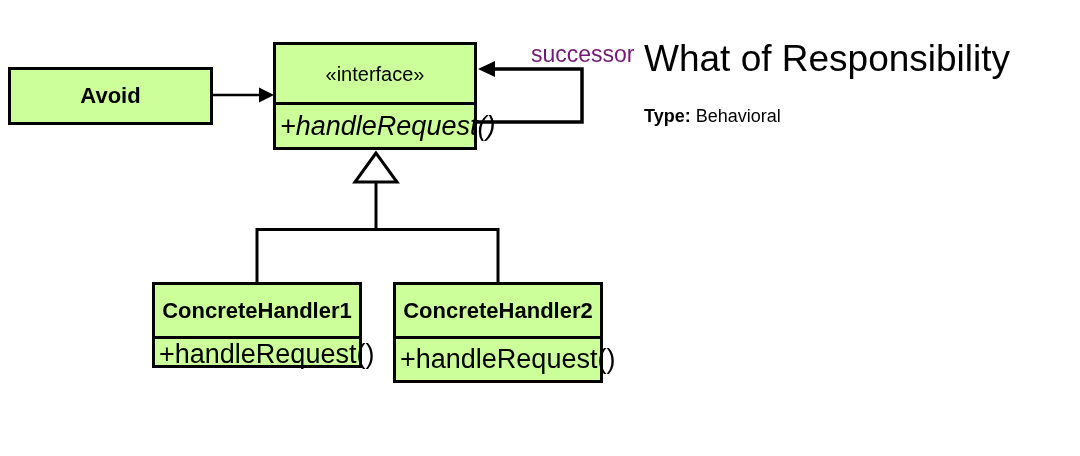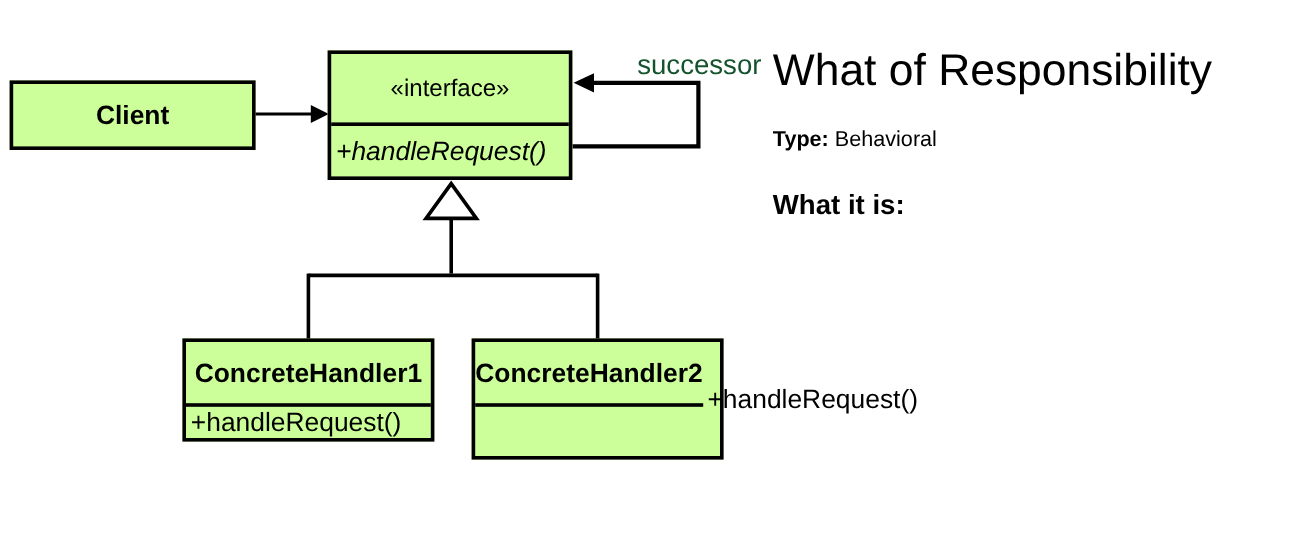--- a/index.html
+++ b/index.html
@@ -61,30 +61,30 @@
   }
   .stereotype {
     font-weight: normal;
     font-size: 20px;
     line-height: 1.2;
   }
   .method-compartment {
     display: flex;
     align-items: center;
     padding-left: 4px;
-    font-size: 22px;
+    font-size: 27px;
     box-sizing: border-box;
   }
   .method-compartment.abstract {
     font-style: italic;
   }
   .edge-label {
     position: absolute;
     font-size: 23px;
-    color: #14532d;
+    color: #701a75;
     z-index: 1;
     white-space: nowrap;
   }
   .info-panel { color: #000; }
   .info-title {
     position: absolute;
     left: 644px;
     top: 39px;
     font-size: 37px;
     line-height: 1.1;
@@ -131,51 +131,50 @@
       <polygon class="tri-hollow" points="376,153 355,182 397,182" stroke-width="3"></polygon>
       <line class="ln" x1="376" y1="183" x2="376" y2="228" stroke-width="3"></line>
       <line class="ln" x1="257" y1="229.5" x2="498" y2="229.5" stroke-width="3"></line>
       <line class="ln" x1="257" y1="228" x2="257" y2="283" stroke-width="3"></line>
       <line class="ln" x1="498" y1="228" x2="498" y2="283" stroke-width="3"></line>
     </g>
   </svg>
 
   <div class="uml-box single" style="left:8px; top:67px; width:205px; height:58px;">
     <div class="name-compartment">
-      <div class="class-name">Client</div>
+      <div class="class-name">Avoid</div>
     </div>
   </div>
 
   <div class="uml-box" style="left:273px; top:42px; width:204px; height:108px; display:flex; flex-direction:column;">
     <div class="name-compartment" style="height:60px; flex:0 0 auto;">
       <div class="stereotype">«interface»</div>
     </div>
     <div class="method-compartment abstract" style="flex:1 1 auto;">+handleRequest()</div>
   </div>
 
   <div class="uml-box" style="left:152px; top:282px; width:210px; height:86px; display:flex; flex-direction:column;">
     <div class="name-compartment" style="height:54px; flex:0 0 auto;">
       <div class="class-name">ConcreteHandler1</div>
     </div>
     <div class="method-compartment" style="flex:1 1 auto;">+handleRequest()</div>
   </div>
 
-  <div class="uml-box" style="left:393px; top:282px; width:210px; height:101px; display:flex; flex-direction:row;">
+  <div class="uml-box" style="left:393px; top:282px; width:210px; height:101px; display:flex; flex-direction:column;">
     <div class="name-compartment" style="height:54px; flex:0 0 auto;">
       <div class="class-name">ConcreteHandler2</div>
     </div>
     <div class="method-compartment" style="flex:1 1 auto;">+handleRequest()</div>
   </div>
 
   <div class="edge-label" style="left:531px; top:41px;">successor</div>
 
   <div class="info-panel">
     <div class="info-title">What of Responsibility</div>
     <div class="info-type">
       <span class="bold">Type:</span>
       <span>Behavioral</span>
     </div>
     <div class="info-what">
-      <span class="bold what-label">What it is:</span>
     </div>
   </div>
 
 </div>
 
 </body></html>

